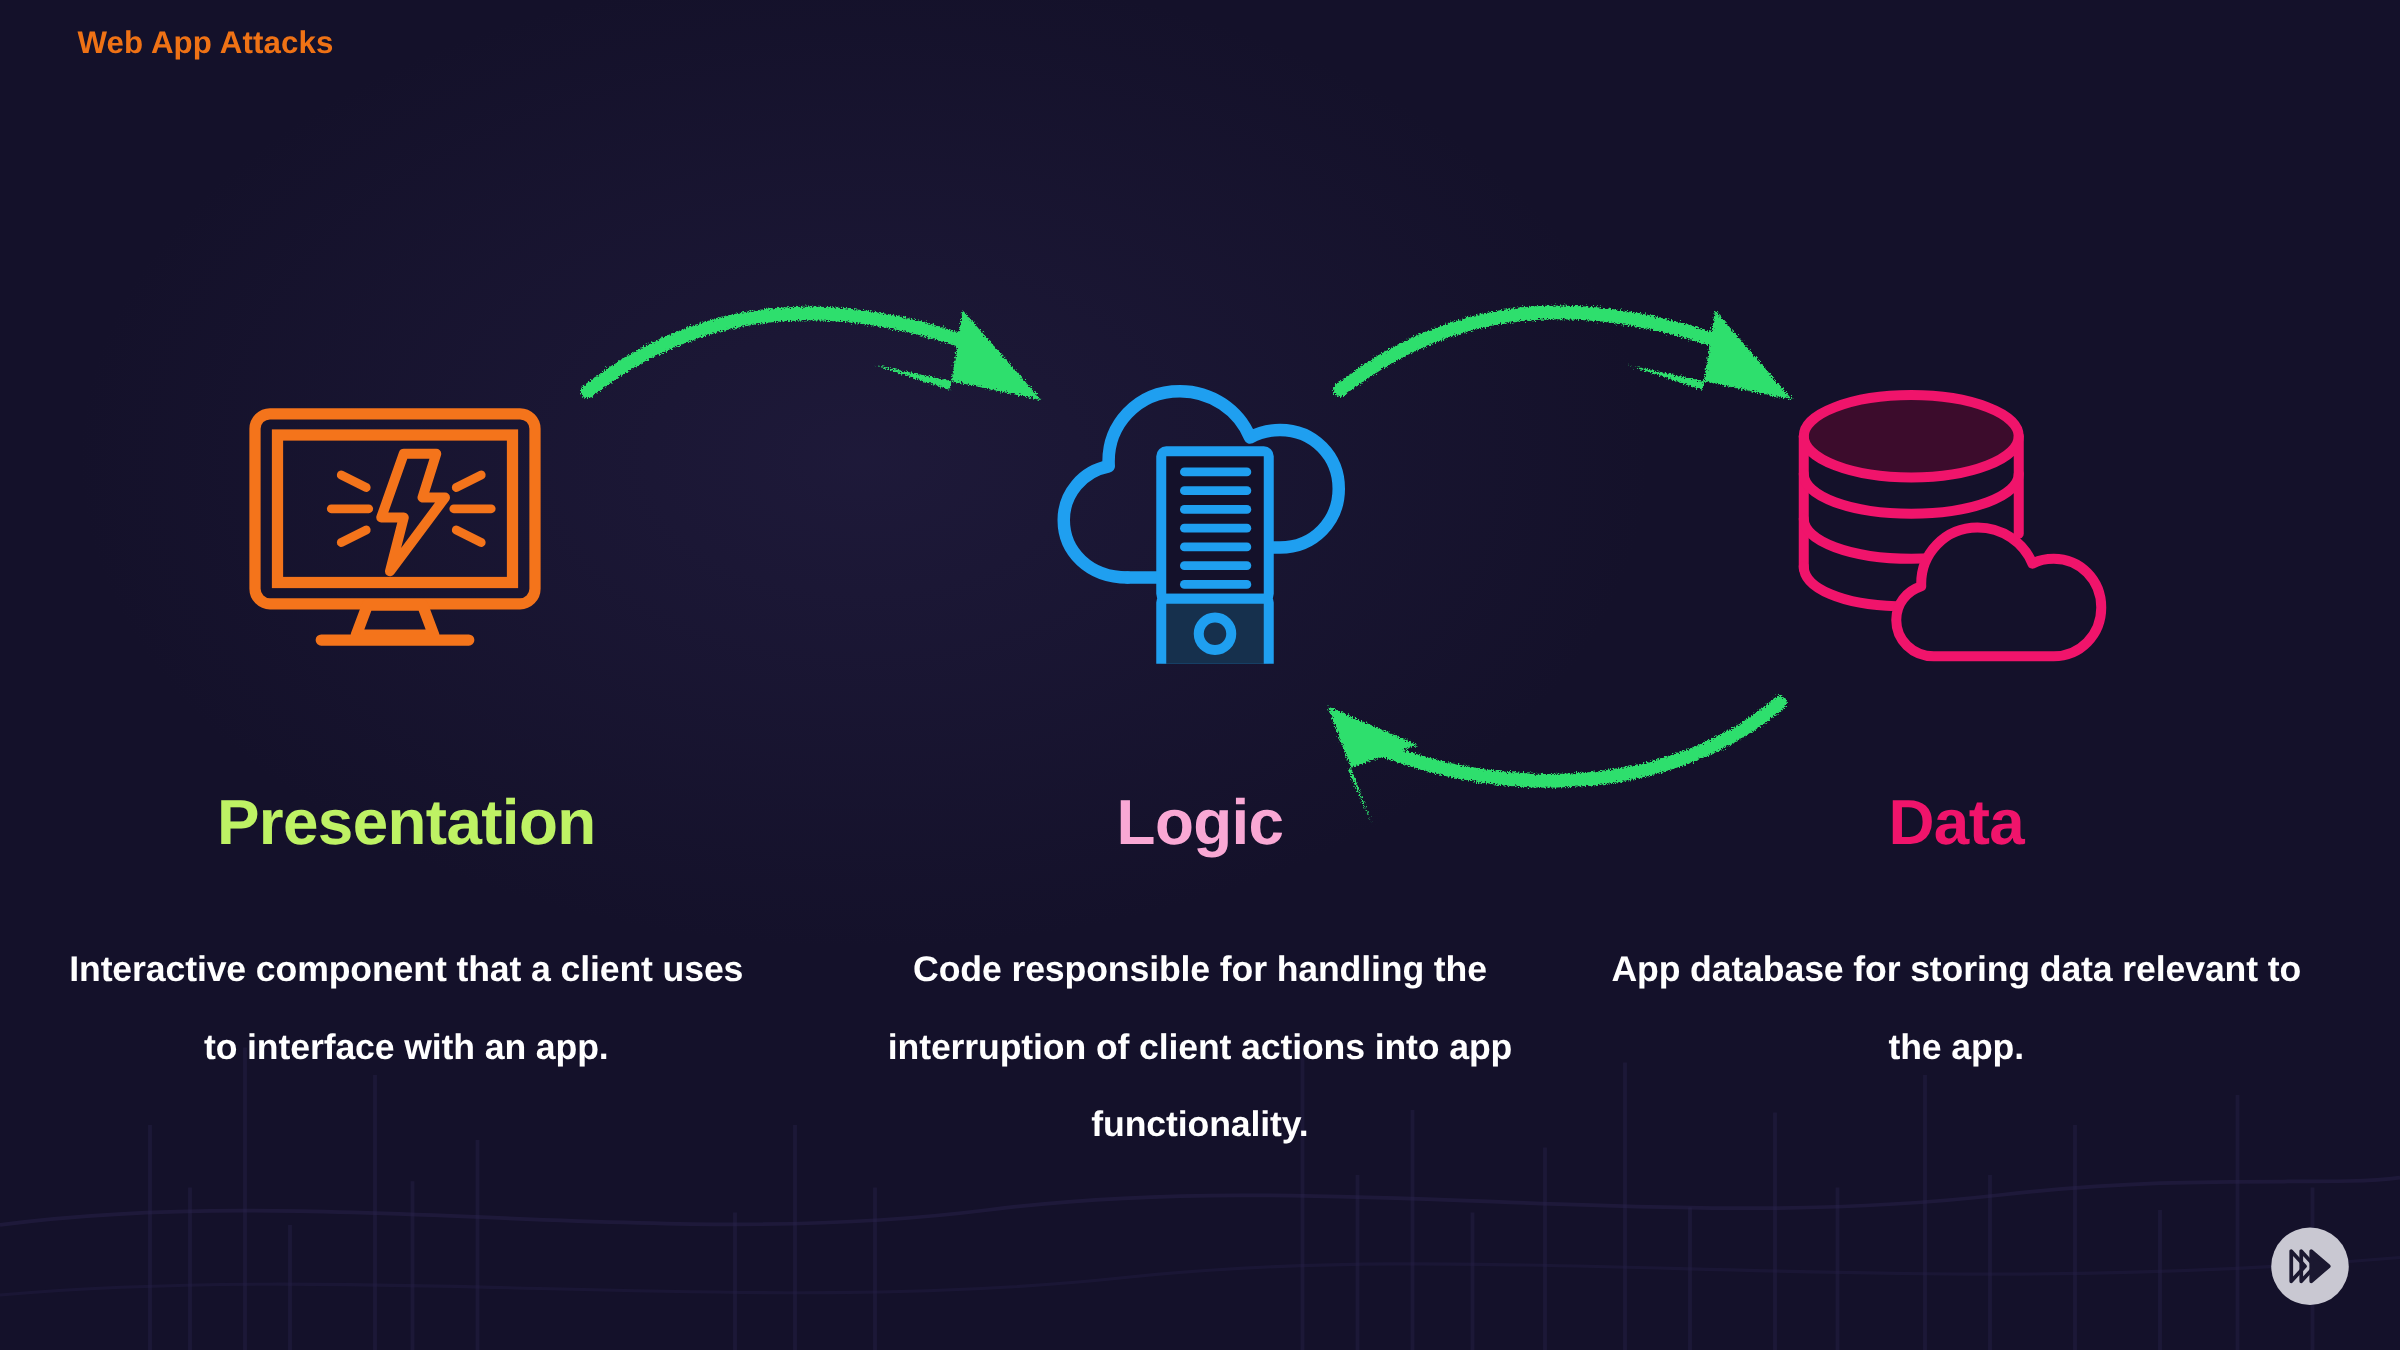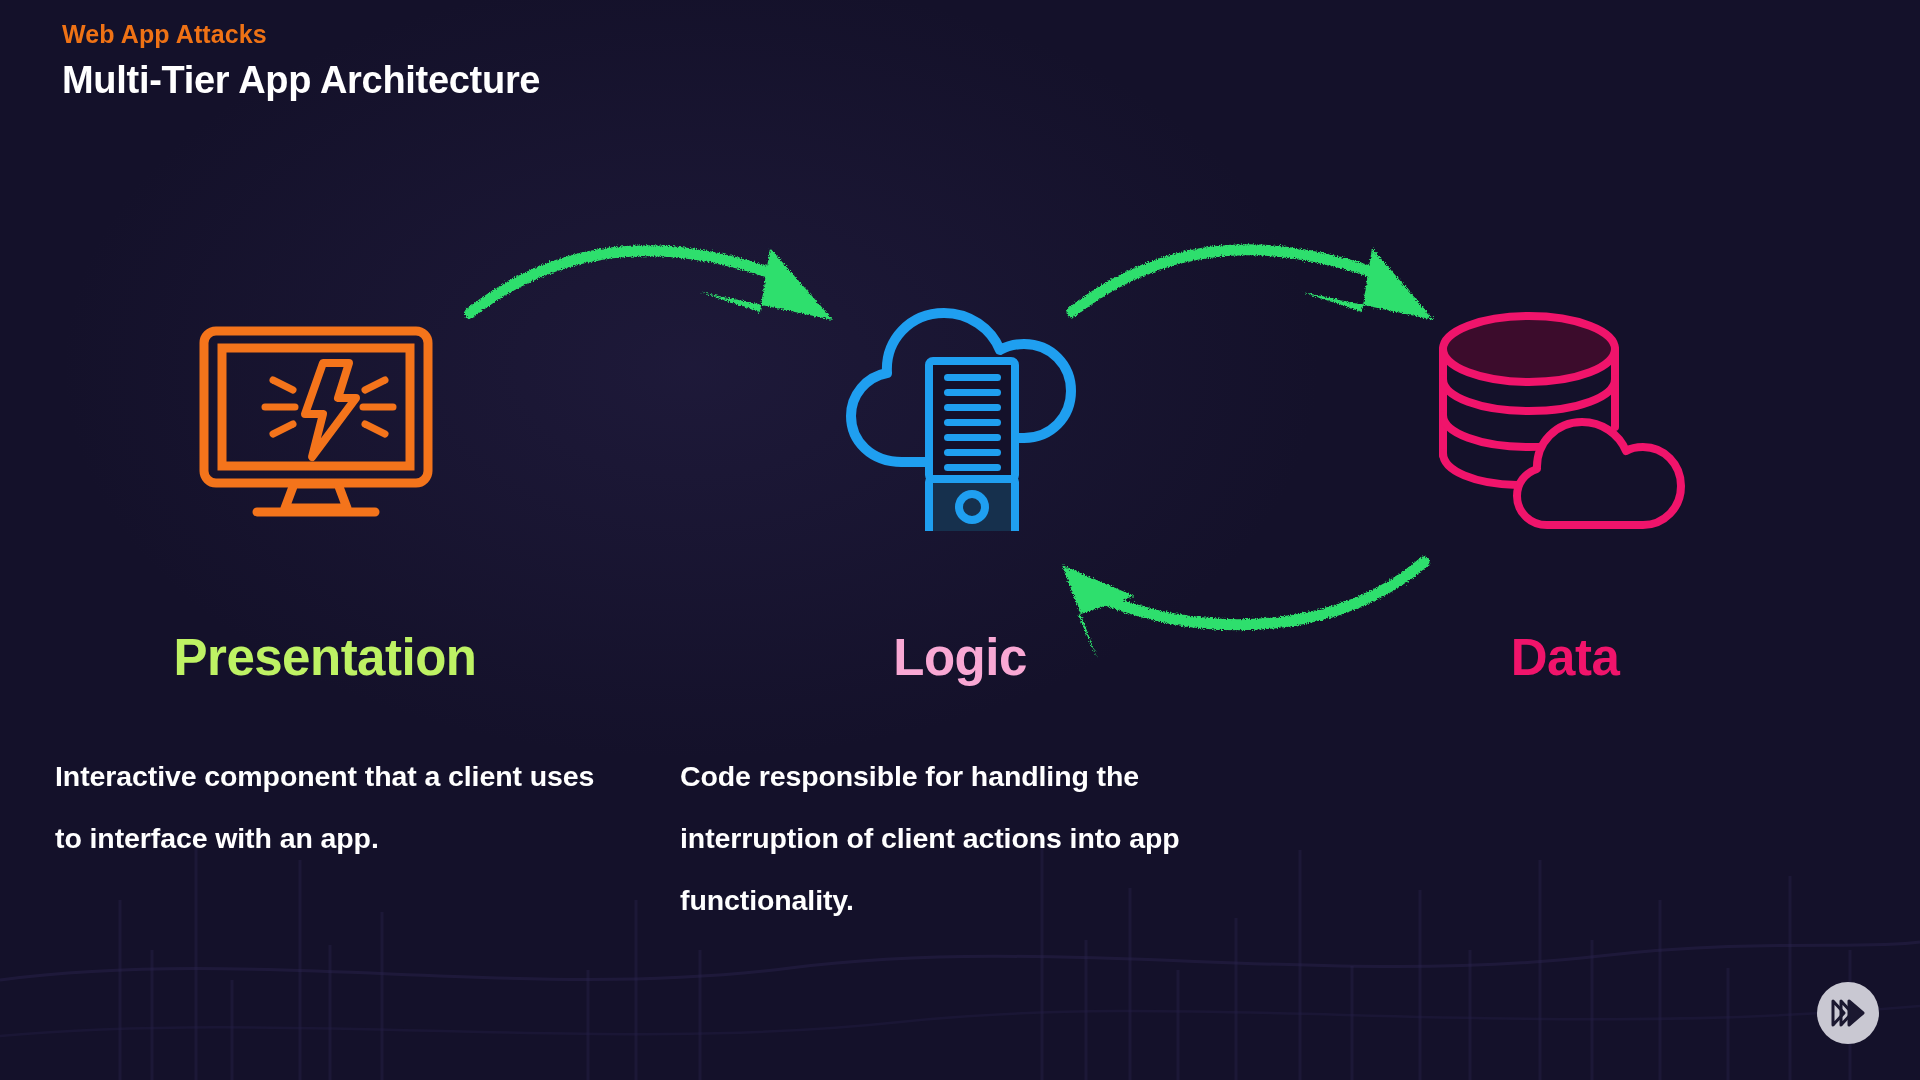--- a/index.html
+++ b/index.html
@@ -37,21 +37,21 @@
   .col-0 .icon-wrap{top:272px;}
   .col-1 .icon-wrap{top:258px;}
   .col-2 .icon-wrap{top:268px;}
 
   .heading{position:absolute;top:632px;width:560px;text-align:center;
     font-size:51px;font-weight:bold;line-height:1;letter-spacing:-.5px;}
   .h-pres{color:#bef264;}
   .h-logic{color:#f9a8d4;}
   .h-data{color:#f0146b;text-align:center;}
 
-  .desc{position:absolute;top:745px;width:560px;
+  .desc{position:absolute;top:745px;width:560px;text-align:center;
     color:#ffffff;font-size:28.5px;font-weight:bold;line-height:62px;
     letter-spacing:-.1px;}
   .col-0 .desc{width:540px;left:10px;}
   .col-2 .desc{width:560px;}
 
   
   .arrows{position:absolute;left:0;top:0;width:1920px;height:1080px;
     pointer-events:none;}
 
   
@@ -92,21 +92,20 @@
       <line x1="1728" y1="318" x2="1728" y2="430"></line>
       <line x1="1790" y1="226" x2="1790" y2="430"></line>
       <line x1="1850" y1="300" x2="1850" y2="430"></line>
     </g>
     <path d="M0,330 C 260,296 520,352 790,318 C 1060,284 1320,338 1600,306 C 1760,288 1860,300 1920,292" fill="none" stroke="#3a2f66" stroke-width="3" opacity=".5"></path>
     <path d="M0,386 C 300,360 600,404 900,372 C 1200,340 1500,392 1920,356" fill="none" stroke="#332a5c" stroke-width="2.5" opacity=".4"></path>
   </svg>
 
   <div class="header">
     <p class="eyebrow">Web App Attacks</p>
-    <h1 class="title">Multi-Tier App Architecture</h1>
   </div>
 
   <svg class="arrows" viewBox="0 0 1920 1080">
     <defs>
       <filter id="rough" x="-30%" y="-30%" width="160%" height="160%">
         <feTurbulence type="fractalNoise" baseFrequency="0.75" numOctaves="4" seed="7" result="n"></feTurbulence>
         <feDisplacementMap in="SourceGraphic" in2="n" scale="5" xChannelSelector="R" yChannelSelector="G"></feDisplacementMap>
       </filter>
     </defs>
 
@@ -202,20 +201,21 @@
           <path d="M18,112 C 18,130 56,144 104,144 C 128,144 149,140 164,133" fill="none" stroke="#f0146b" stroke-width="8" stroke-linecap="round"></path>
           <path d="M18,150 C 18,168 50,181 92,182" fill="none" stroke="#f0146b" stroke-width="8" stroke-linecap="round"></path>
 
           <path d="M122,222 C 105,222 92,209 92,193 C 92,180 100,170 112,166
                    C 111,140 131,119 157,119 C 177,119 194,131 201,148
                    C 206,145 212,144 218,144 C 239,144 256,161 256,183
                    C 256,205 239,222 218,222 Z" fill="#14112a" stroke="#f0146b" stroke-width="8" stroke-linejoin="round"></path>
         </svg>
       </div>
       <div class="heading h-data">Data</div>
+      <div class="desc">App database for storing data relevant to the app.</div>
     </div>
   </div>
 
   <div class="logo-badge">
     <svg width="36" height="30" viewBox="0 0 36 30">
       <path d="M3,3 L3,27 L14,15 Z" fill="none" stroke="#1b1830" stroke-width="3" stroke-linejoin="round"></path>
       <path d="M11,3 L11,27 L22,15 Z" fill="none" stroke="#1b1830" stroke-width="3" stroke-linejoin="round"></path>
       <path d="M19,3 L19,27 L33,15 Z" fill="#1b1830" stroke="#1b1830" stroke-width="3" stroke-linejoin="round"></path>
     </svg>
   </div>

